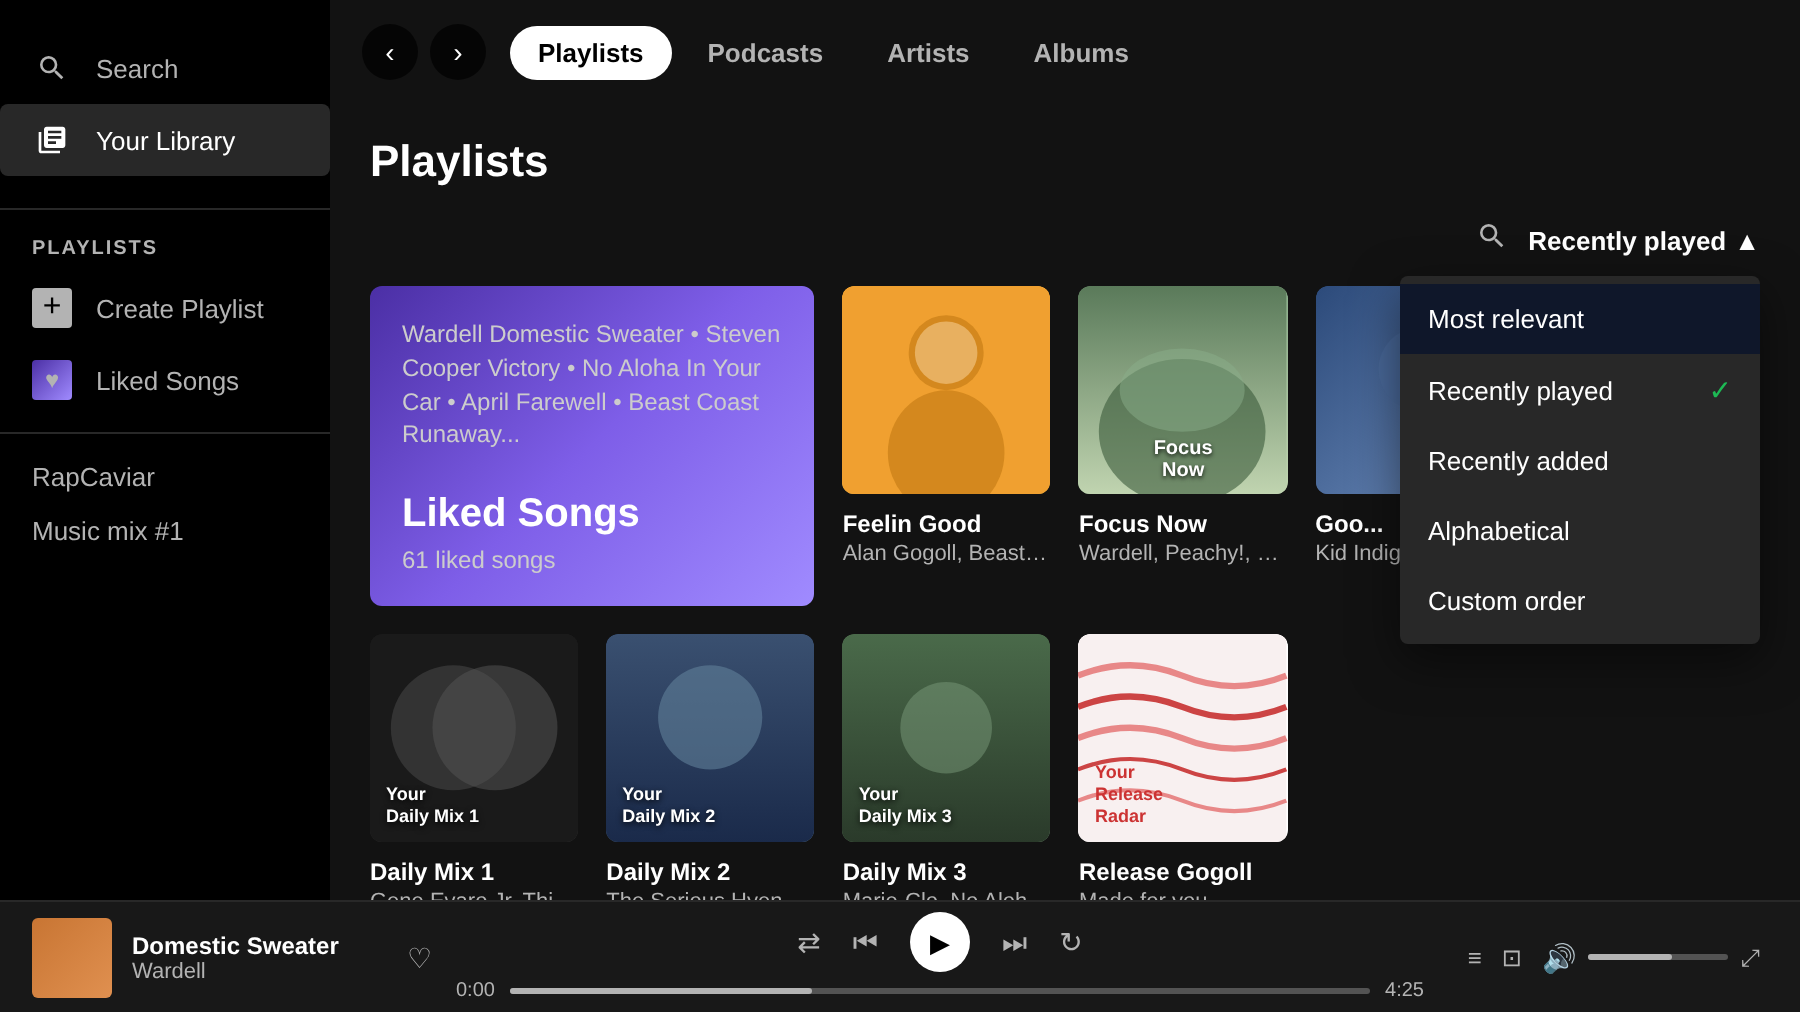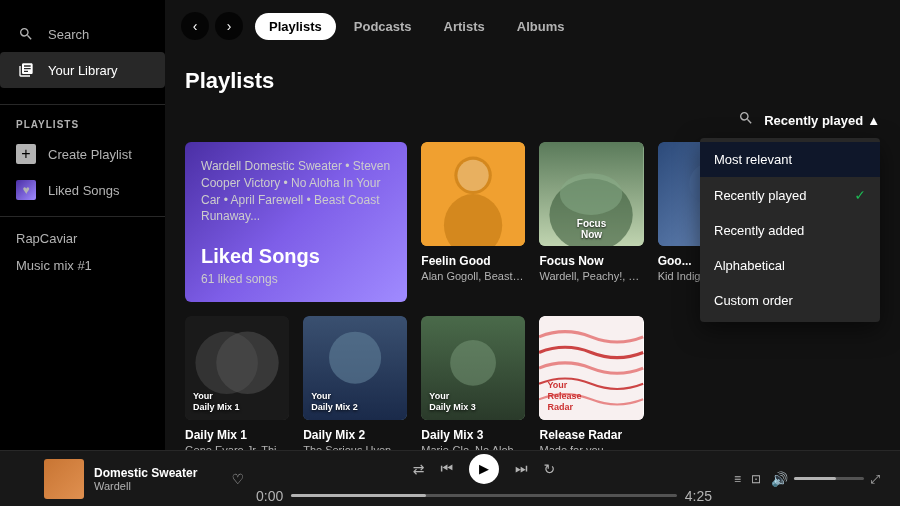--- a/index.html
+++ b/index.html
@@ -332,21 +332,20 @@
       align-items: center;
       padding: 0 16px;
       gap: 12px;
       flex-shrink: 0;
     }
     .now-playing {
       display: flex;
       align-items: center;
       gap: 10px;
       width: 200px;
-      margin-left: 28px;
     }
     .np-thumb {
       width: 40px;
       height: 40px;
       background: linear-gradient(135deg, #c87533, #e09050);
       border-radius: 3px;
       flex-shrink: 0;
     }
     .np-info { flex: 1; min-width: 0; }
     .np-title { font-size: 12px; font-weight: 600; color: #fff; white-space: nowrap; overflow: hidden; text-overflow: ellipsis; }
@@ -384,21 +383,21 @@
       align-items: center;
       justify-content: center;
       font-size: 13px;
     }
     .progress-bar-wrap {
       display: flex;
       align-items: center;
       gap: 8px;
       width: 100%;
     }
-    .time-label { font-size: 14px; color: #b3b3b3; }
+    .time-label { font-size: 10px; color: #b3b3b3; }
     .progress-track {
       flex: 1;
       height: 3px;
       background: #535353;
       border-radius: 2px;
       position: relative;
       cursor: pointer;
     }
     .progress-fill {
       height: 100%;
@@ -667,21 +666,21 @@
 
                 <path d="M0,20 Q25,10 50,20 T100,20" stroke="#e88888" stroke-width="3" fill="none"></path>
                 <path d="M0,35 Q25,25 50,35 T100,35" stroke="#cc4444" stroke-width="3" fill="none"></path>
                 <path d="M0,50 Q25,40 50,50 T100,50" stroke="#e88888" stroke-width="3" fill="none"></path>
                 <path d="M0,65 Q25,55 50,65 T100,65" stroke="#cc4444" stroke-width="2" fill="none"></path>
                 <path d="M0,80 Q25,70 50,80 T100,80" stroke="#e88888" stroke-width="2" fill="none"></path>
               </svg>
               <div style="position:absolute;bottom:8px;left:8px;font-size:9px;font-weight:800;color:#cc3333;line-height:1.2;">Your<br>Release<br>Radar</div>
             </div>
           </div>
-          <div class="card-title">Release Radar</div>
+          <div class="card-title">Release Gogoll</div>
           <div class="card-subtitle">Made for you</div>
         </div>
       </div>
     </div>
   </div>
 </div>
 
 <div class="bottom-bar">
 
   <div class="now-playing">

